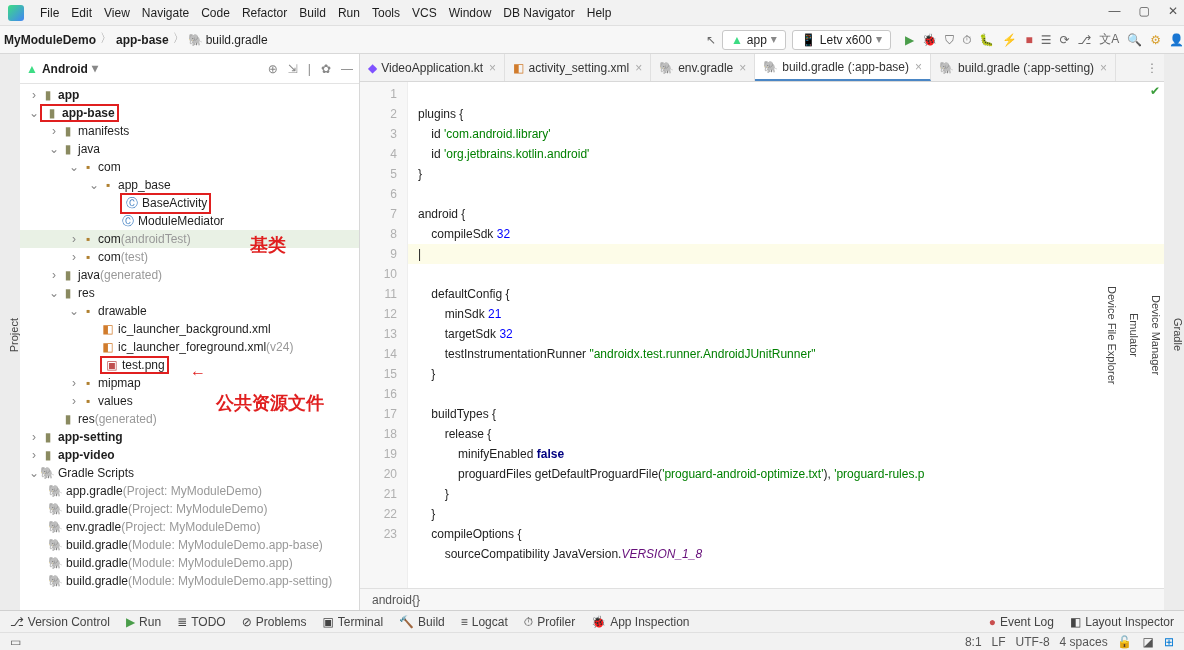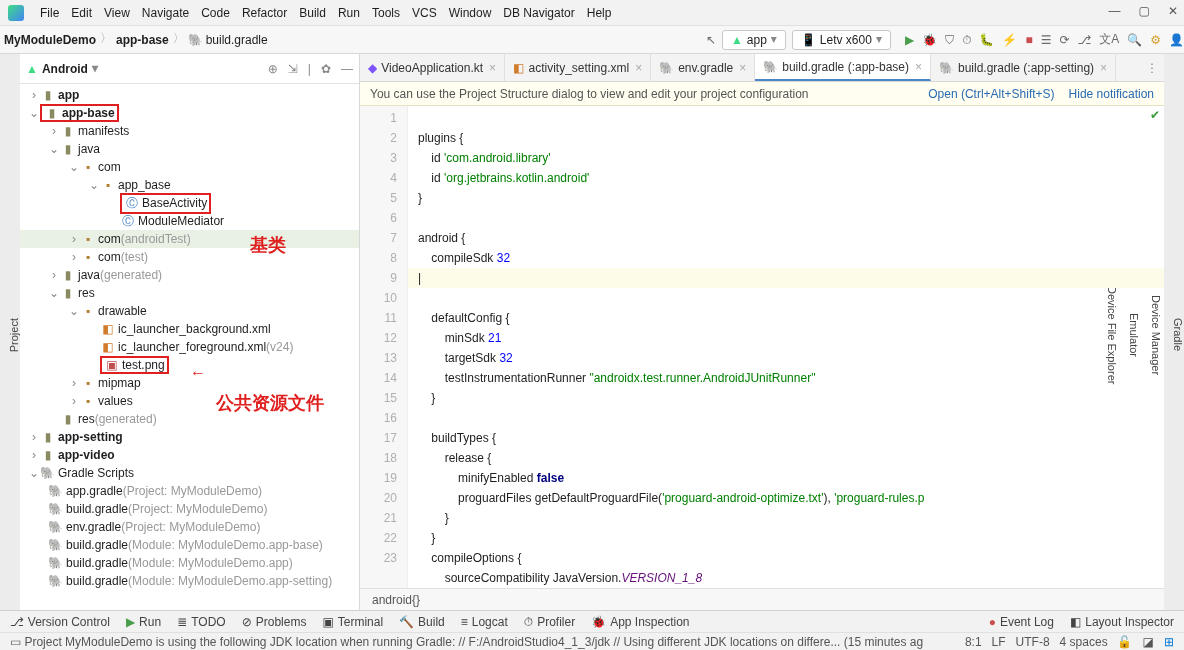--- a/index.html
+++ b/index.html
@@ -339,27 +339,20 @@
           <span>build.gradle (:app-base)</span>
           <span class="x">×</span>
         </div>
       <div class="tab">
           <span class="ic-grad">🐘</span>
           <span>build.gradle (:app-setting)</span>
           <span class="x">×</span>
         </div>
       <span style="margin-left:auto;padding:0 6px;color:#888">⋮</span>
     </div>
-    <div class="banner">
-      <span>You can use the Project Structure dialog to view and edit your project configuration</span>
-      <div class="blinks">
-        <span>Open (Ctrl+Alt+Shift+S)</span>
-        <span>Hide notification</span>
-      </div>
-    </div>
     <div class="code-area" style="position:relative">
       <span class="green-check">✔</span>
       <div class="gutter">
         <div>1</div>
           <div>2</div>
           <div>3</div>
           <div>4</div>
           <div>5</div>
           <div>6</div>
           <div>7</div>
@@ -432,21 +425,20 @@
   <span class="sp"></span>
   <span class="bb-item">
       <span style="color:#c94f4f">●</span> 
       <span>Event Log</span>
     </span>
   <span class="bb-item">◧ <span>Layout Inspector</span></span>
 </div>
 
 <div class="statusbar">
   <span>▭</span>&nbsp;
-  <span>Project MyModuleDemo is using the following JDK location when running Gradle: // F:/AndroidStudio4_1_3/jdk // Using different JDK locations on differe... (15 minutes ag</span>
   <span class="sp"></span>
   <div class="r">
     <span>8:1</span>
     <span>LF</span>
     <span>UTF-8</span>
     <span>4 spaces</span>
     <span>🔓</span>
     <span>◪</span>
     <span style="color:#0078d4">⊞</span>
   </div>

